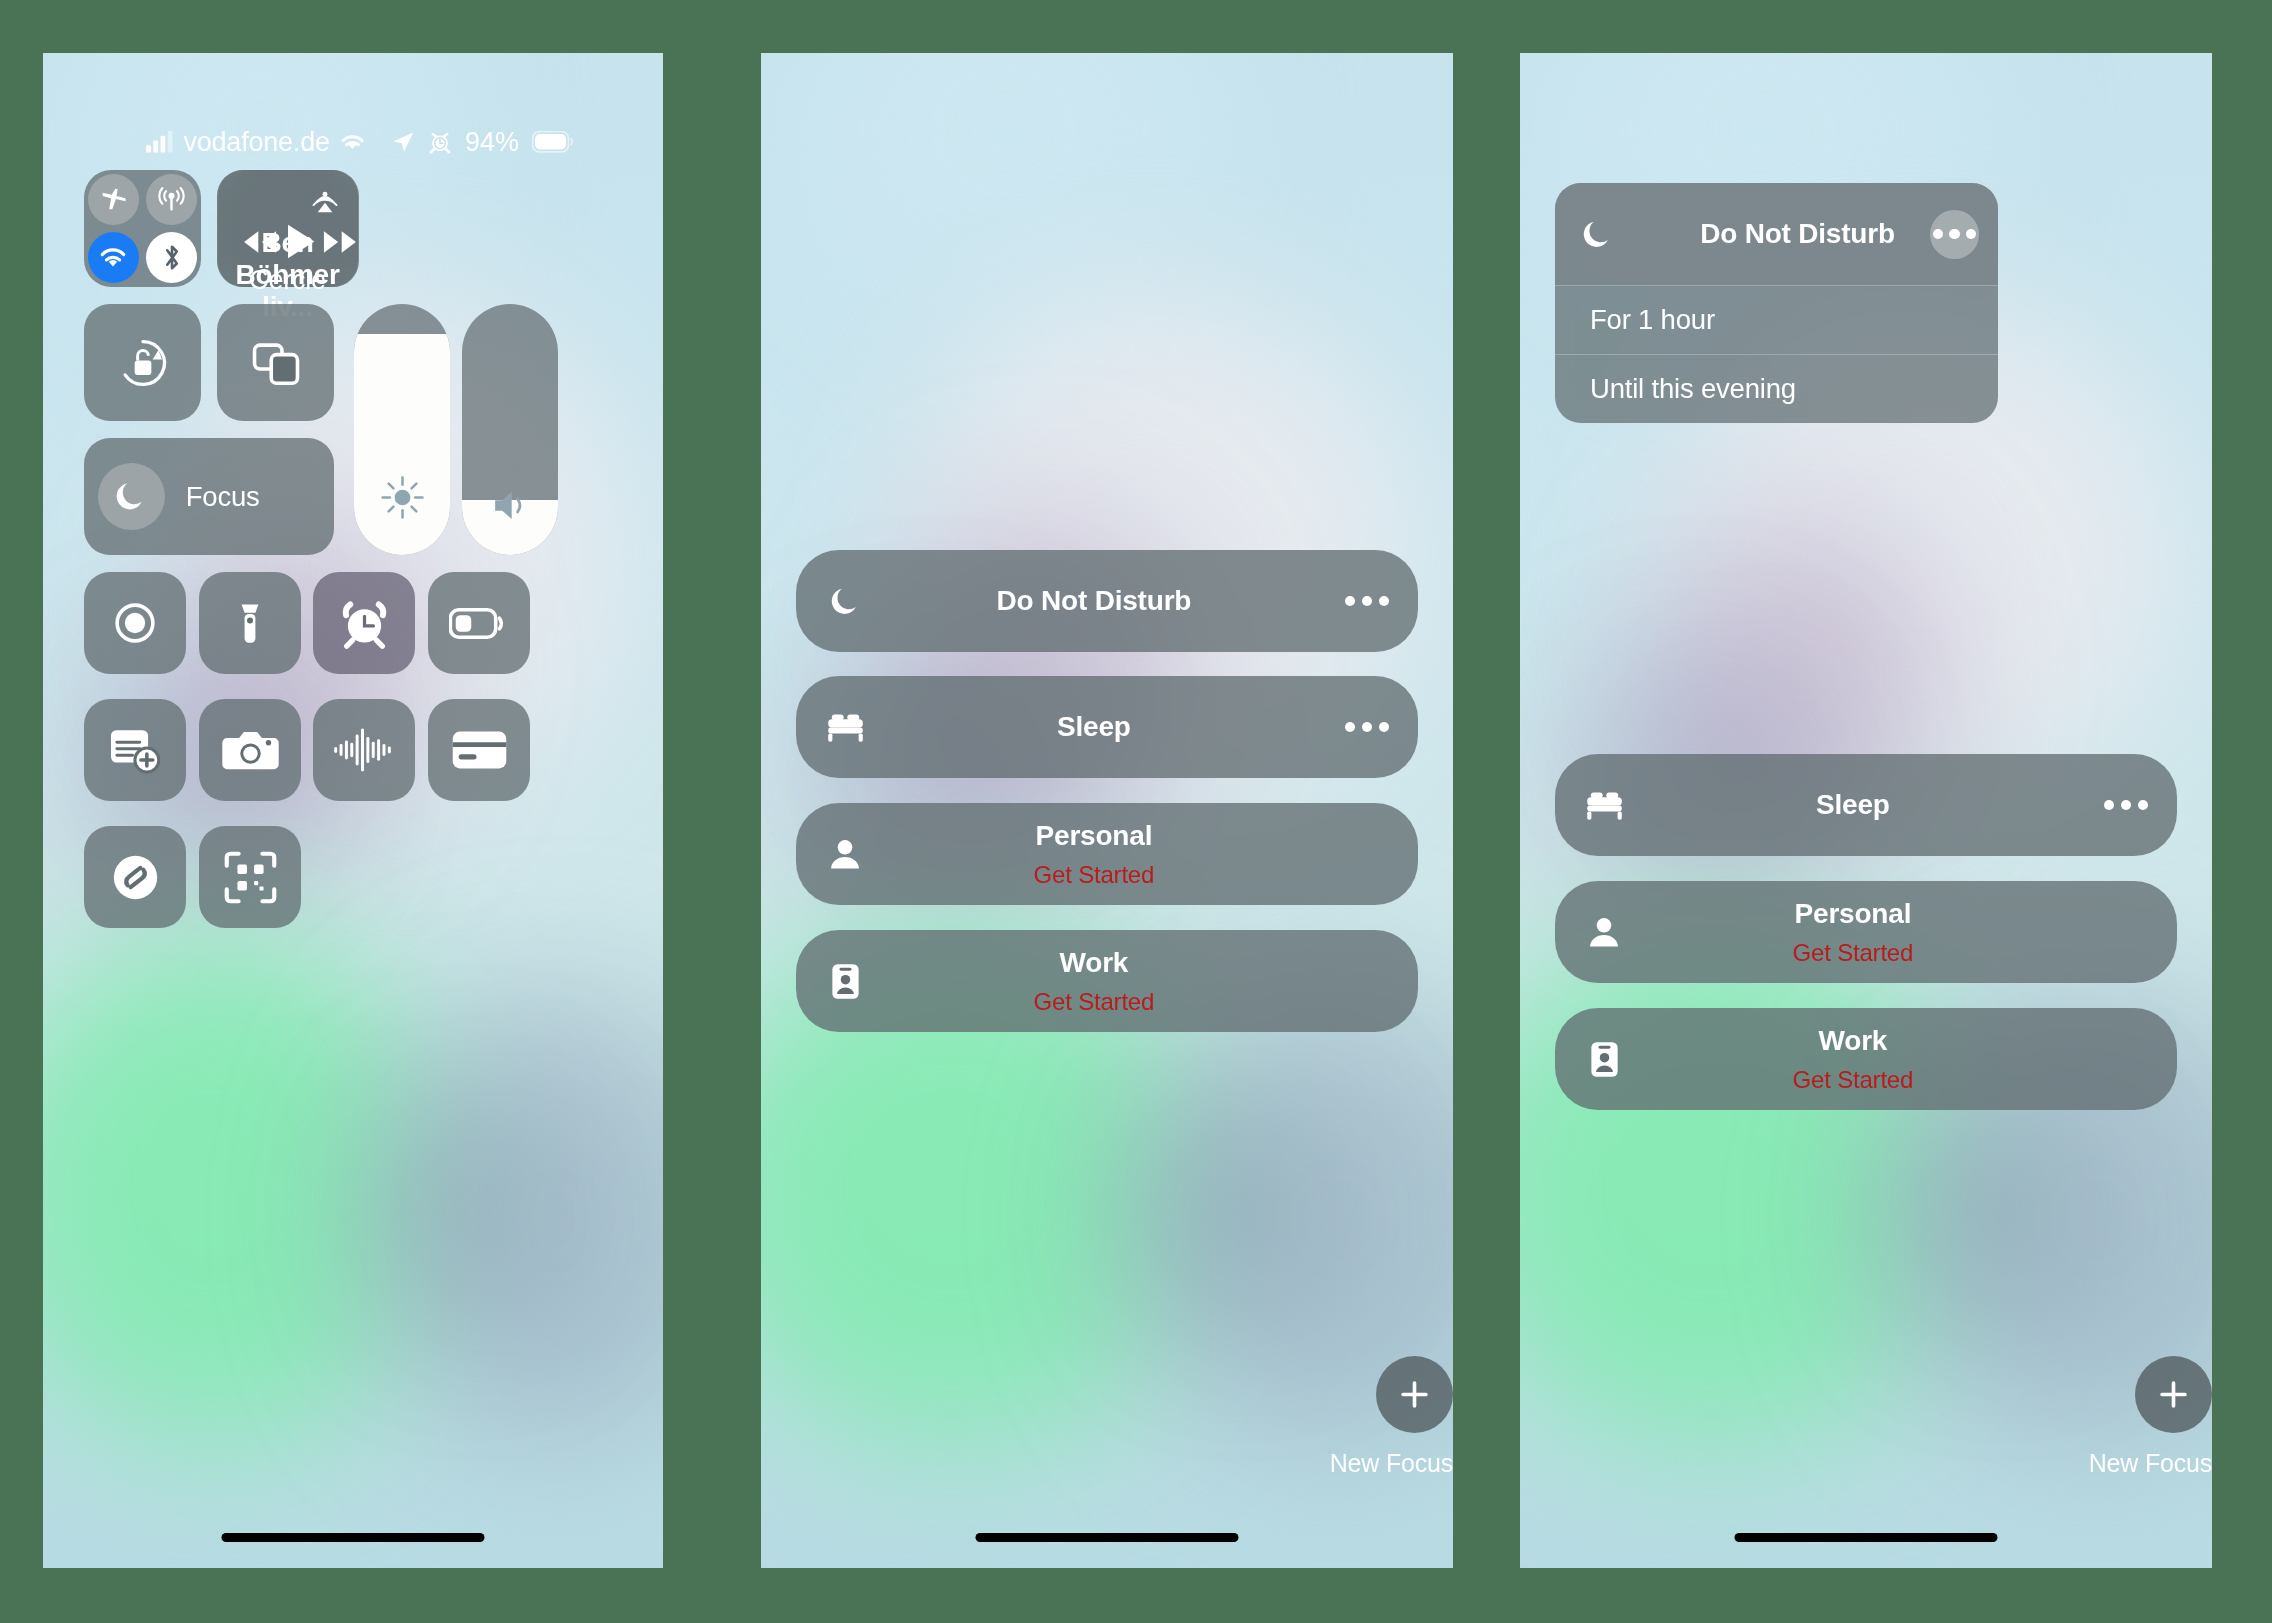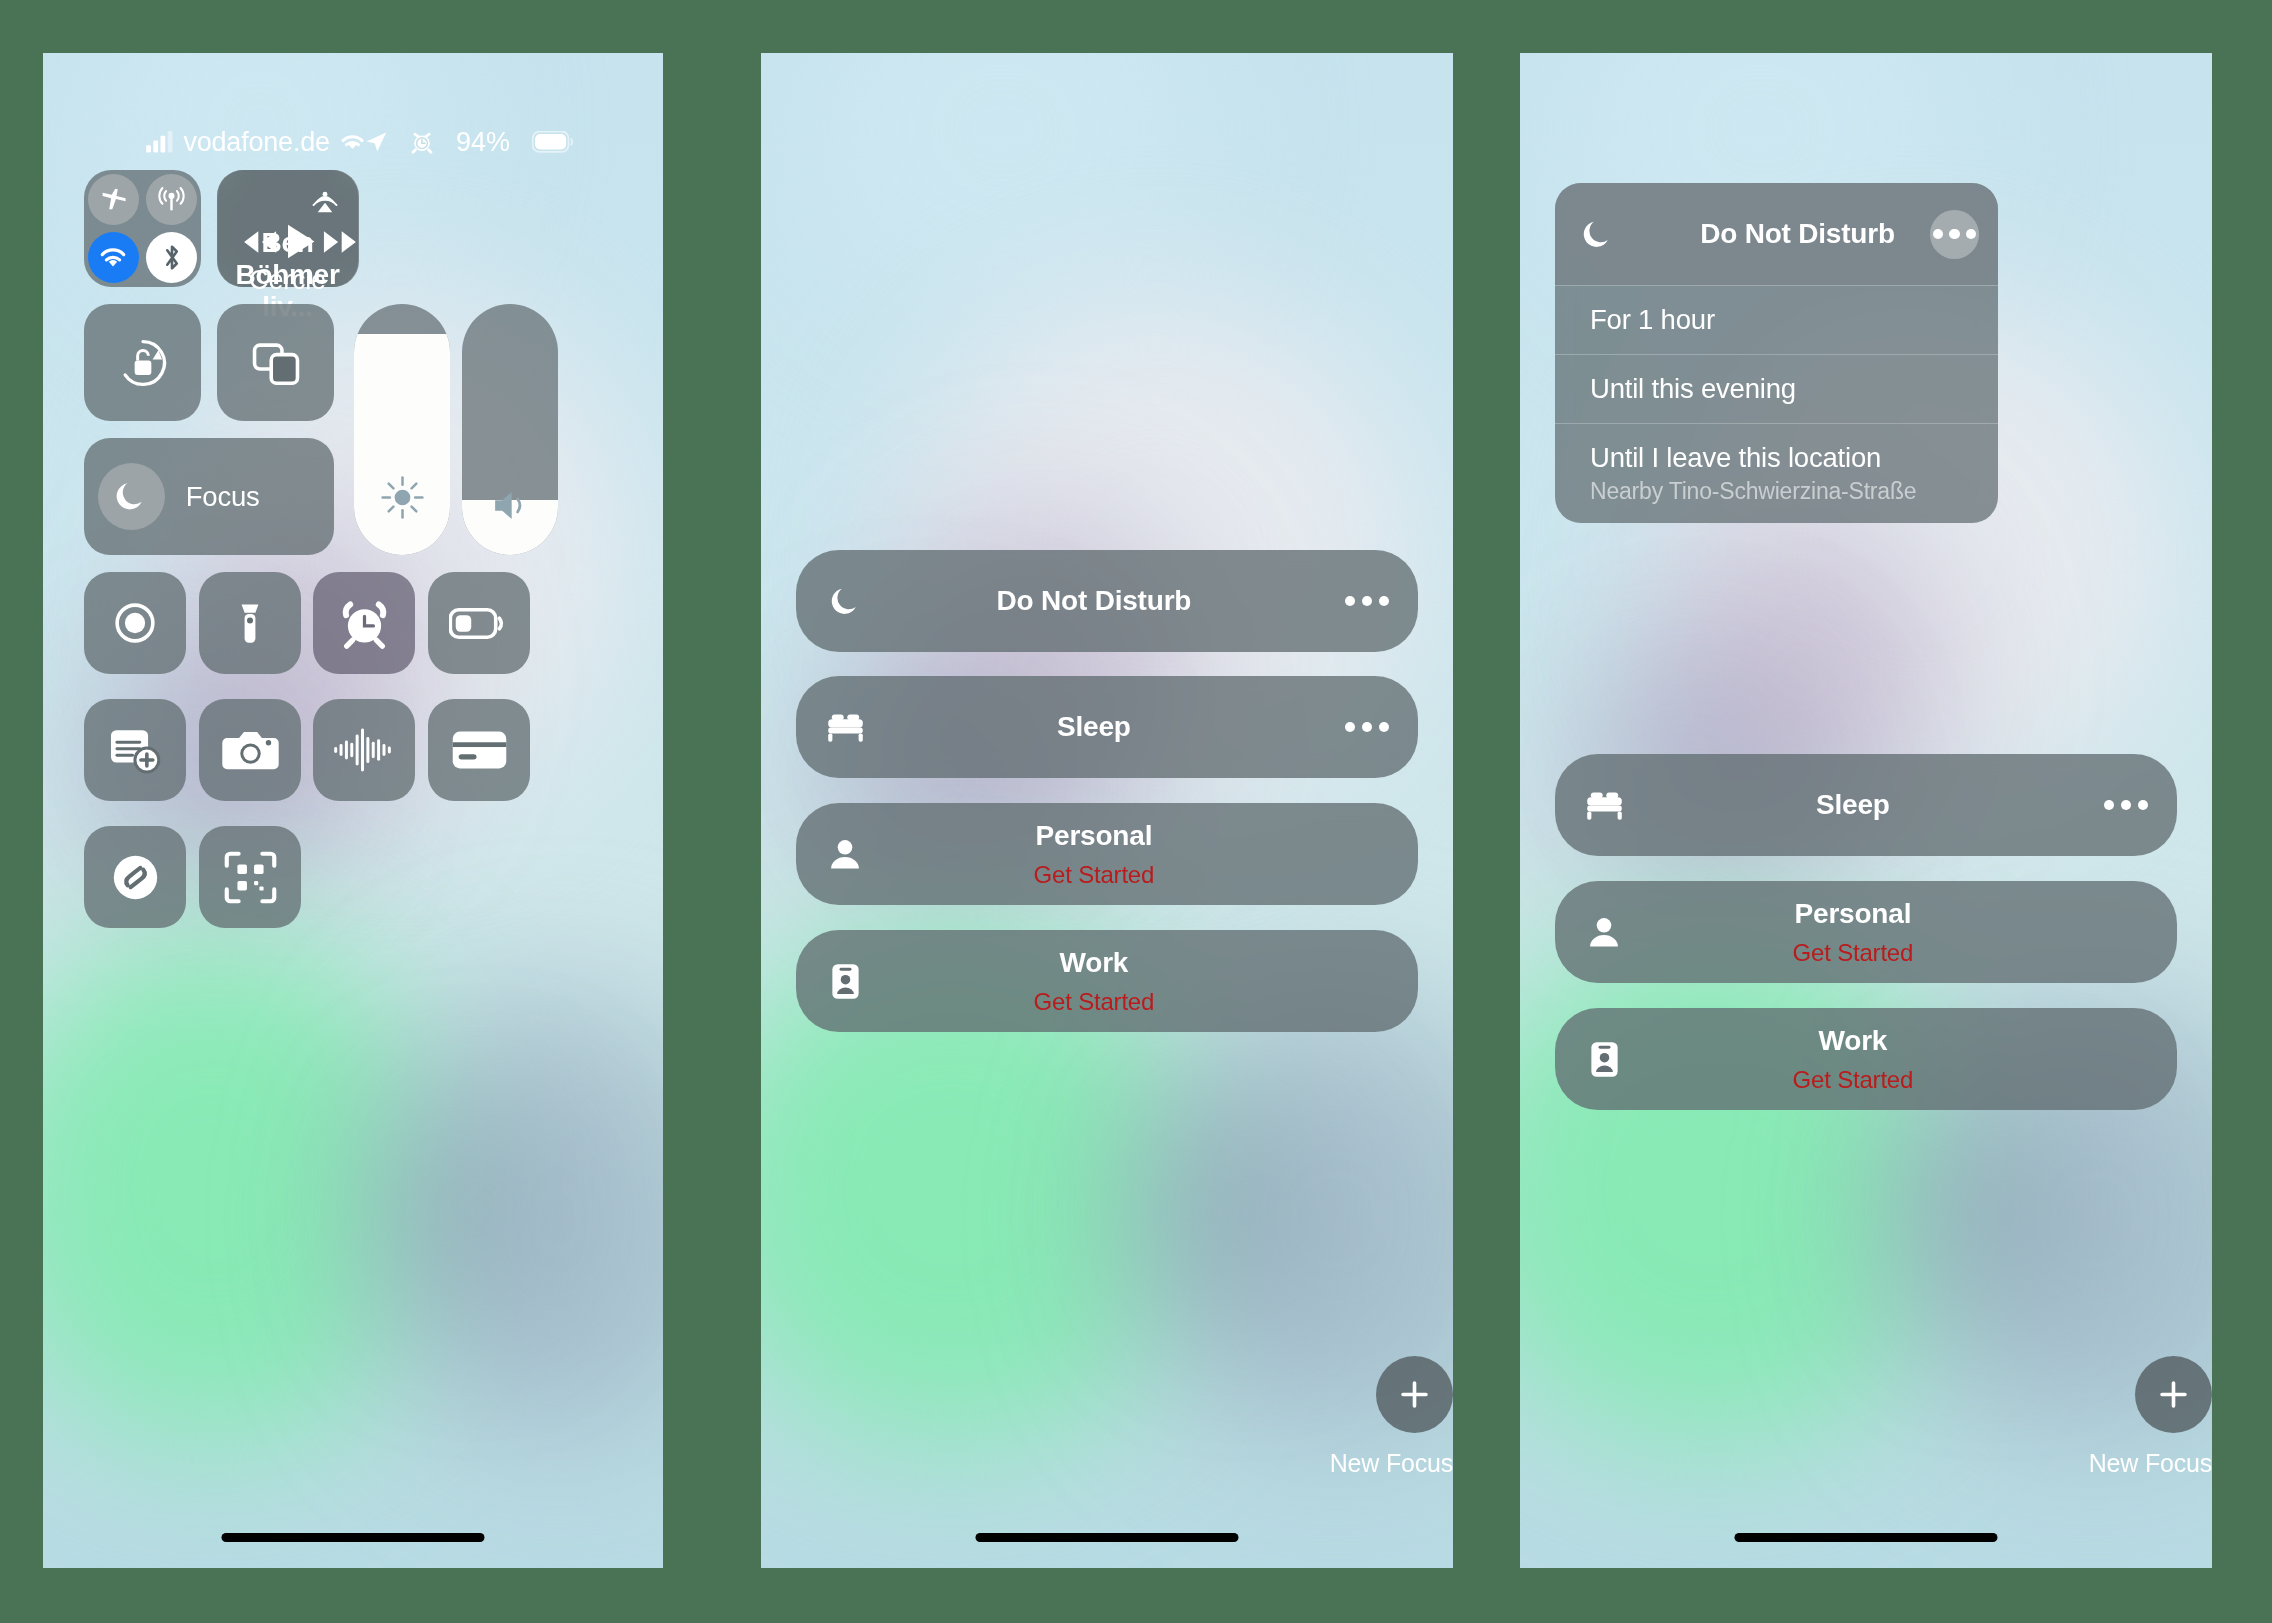--- a/index.html
+++ b/index.html
@@ -44,21 +44,21 @@
   .home-ind{ position:absolute; bottom:26px; left:50%;
     transform:translateX(-50%); width:263px; height:9px;
     border-radius:6px; background:#000; }
 
   
   .statusbar{ position:absolute; top:89px; left:0; width:100%;
     display:flex; align-items:center; color:#fff; }
   .sb-left{ position:absolute; left:103px; display:flex;
     align-items:center; gap:8.4px; }
   .sb-right{ position:absolute; right:89px; display:flex;
-    align-items:center; gap:22px; }
+    align-items:center; gap:13px; }
   .carrier{ font-size:27px; letter-spacing:-0.2px; }
   .batt-pct{ font-size:27px; }
 
   
   .cc-card{ position:absolute; background:rgba(99,110,114,.76);
     border-radius:27.5px; backdrop-filter:blur(10.8px); }
   .conn{ left:41px;  top:117px; width:117px; height:117px; }
   .toggle-grid{ position:absolute; left:41px; top:117px;
     width:117px; height:117px;
     display:grid; grid-template-columns:1fr 1fr;
@@ -599,24 +599,20 @@
             <i></i>
           </span>
       </div>
 
       <div class="dnd-opt">
         <div class="o">For 1 hour</div>
       </div>
       <div class="dnd-opt">
         <div class="o">Until this evening</div>
       </div>
-      <div class="dnd-opt">
-        <div class="o">Until I leave this location</div>
-        <div class="s">Nearby Tino-Schwierzina-Straße</div>
-      </div>
     </div>
 
     <div class="focus-pill" style="left:35px;top:701px;width:622px;height:102px;">
       <span class="ic">
         <svg width="37" height="31" viewBox="0 0 62 52">
           <rect x="2" y="12" width="58" height="14" rx="6" fill="#fff"></rect>
           <rect x="2" y="26" width="58" height="10" rx="4" fill="#fff"></rect>
           <rect x="2" y="36" width="7" height="14" rx="3" fill="#fff"></rect>
           <rect x="53" y="36" width="7" height="14" rx="3" fill="#fff"></rect>
           <rect x="8" y="4" width="20" height="10" rx="5" fill="#fff"></rect>

